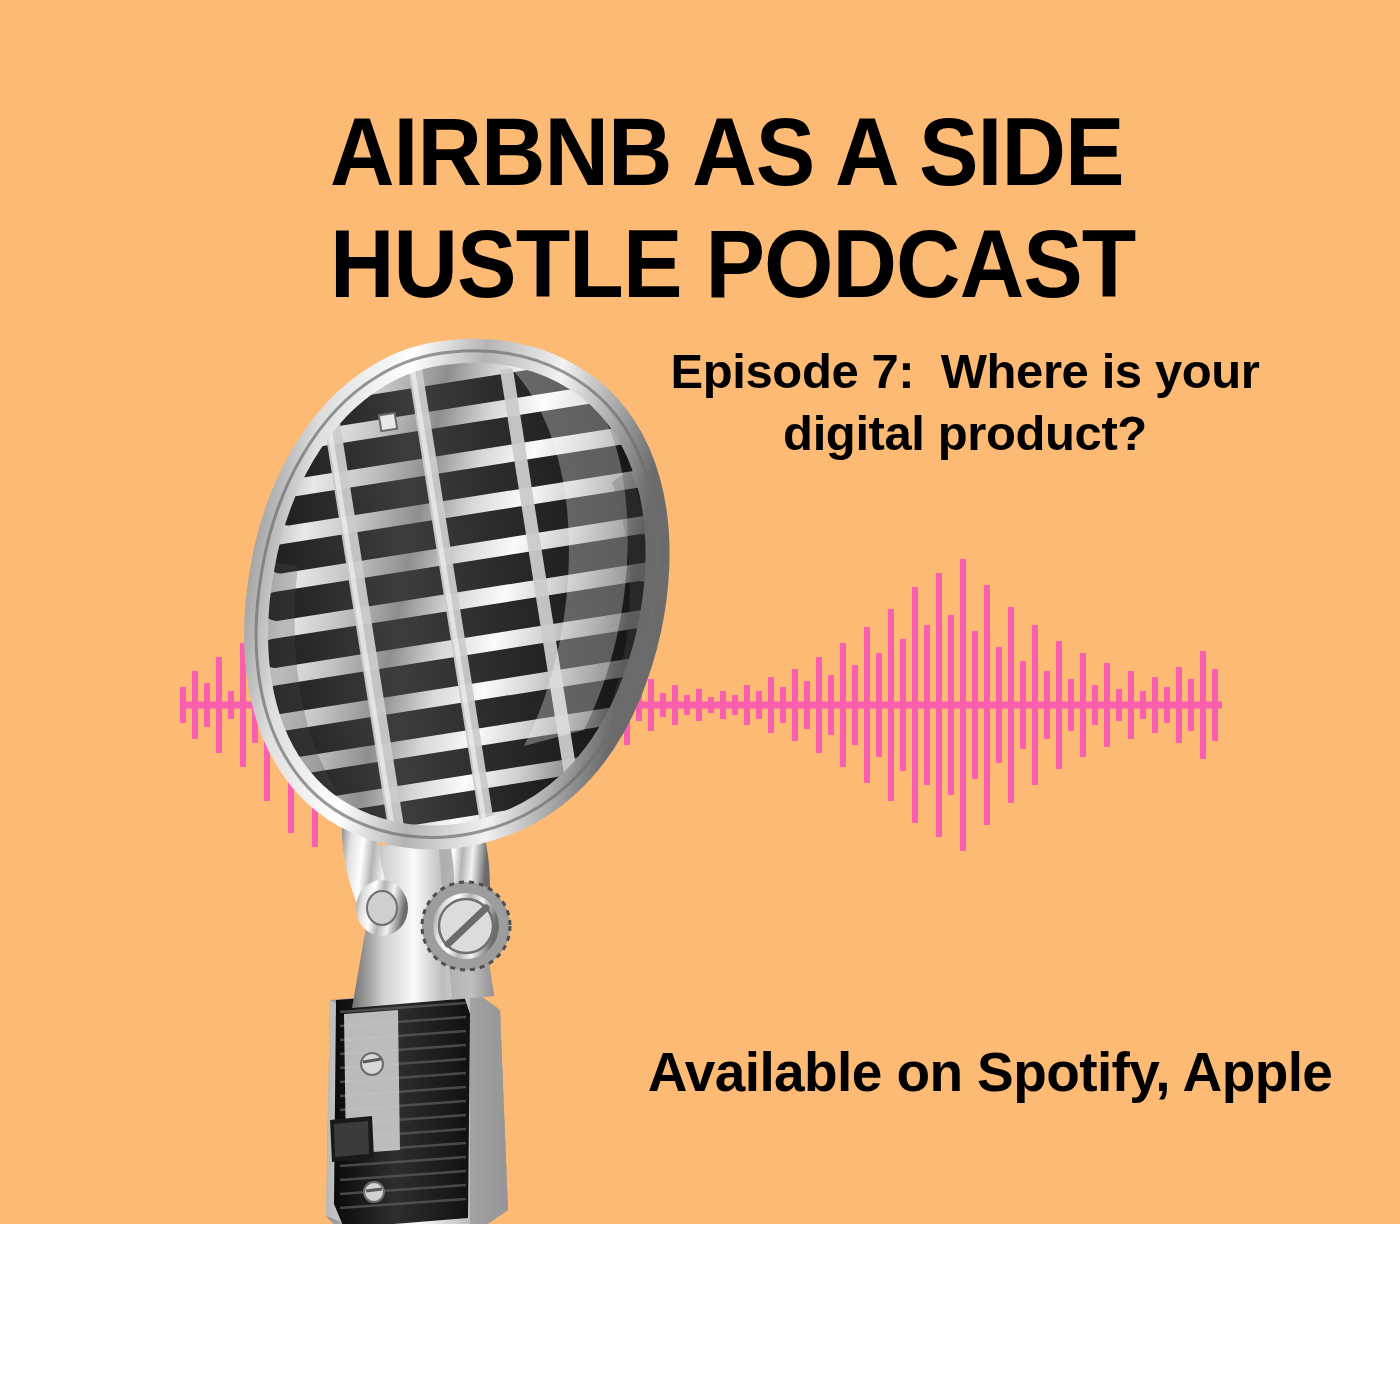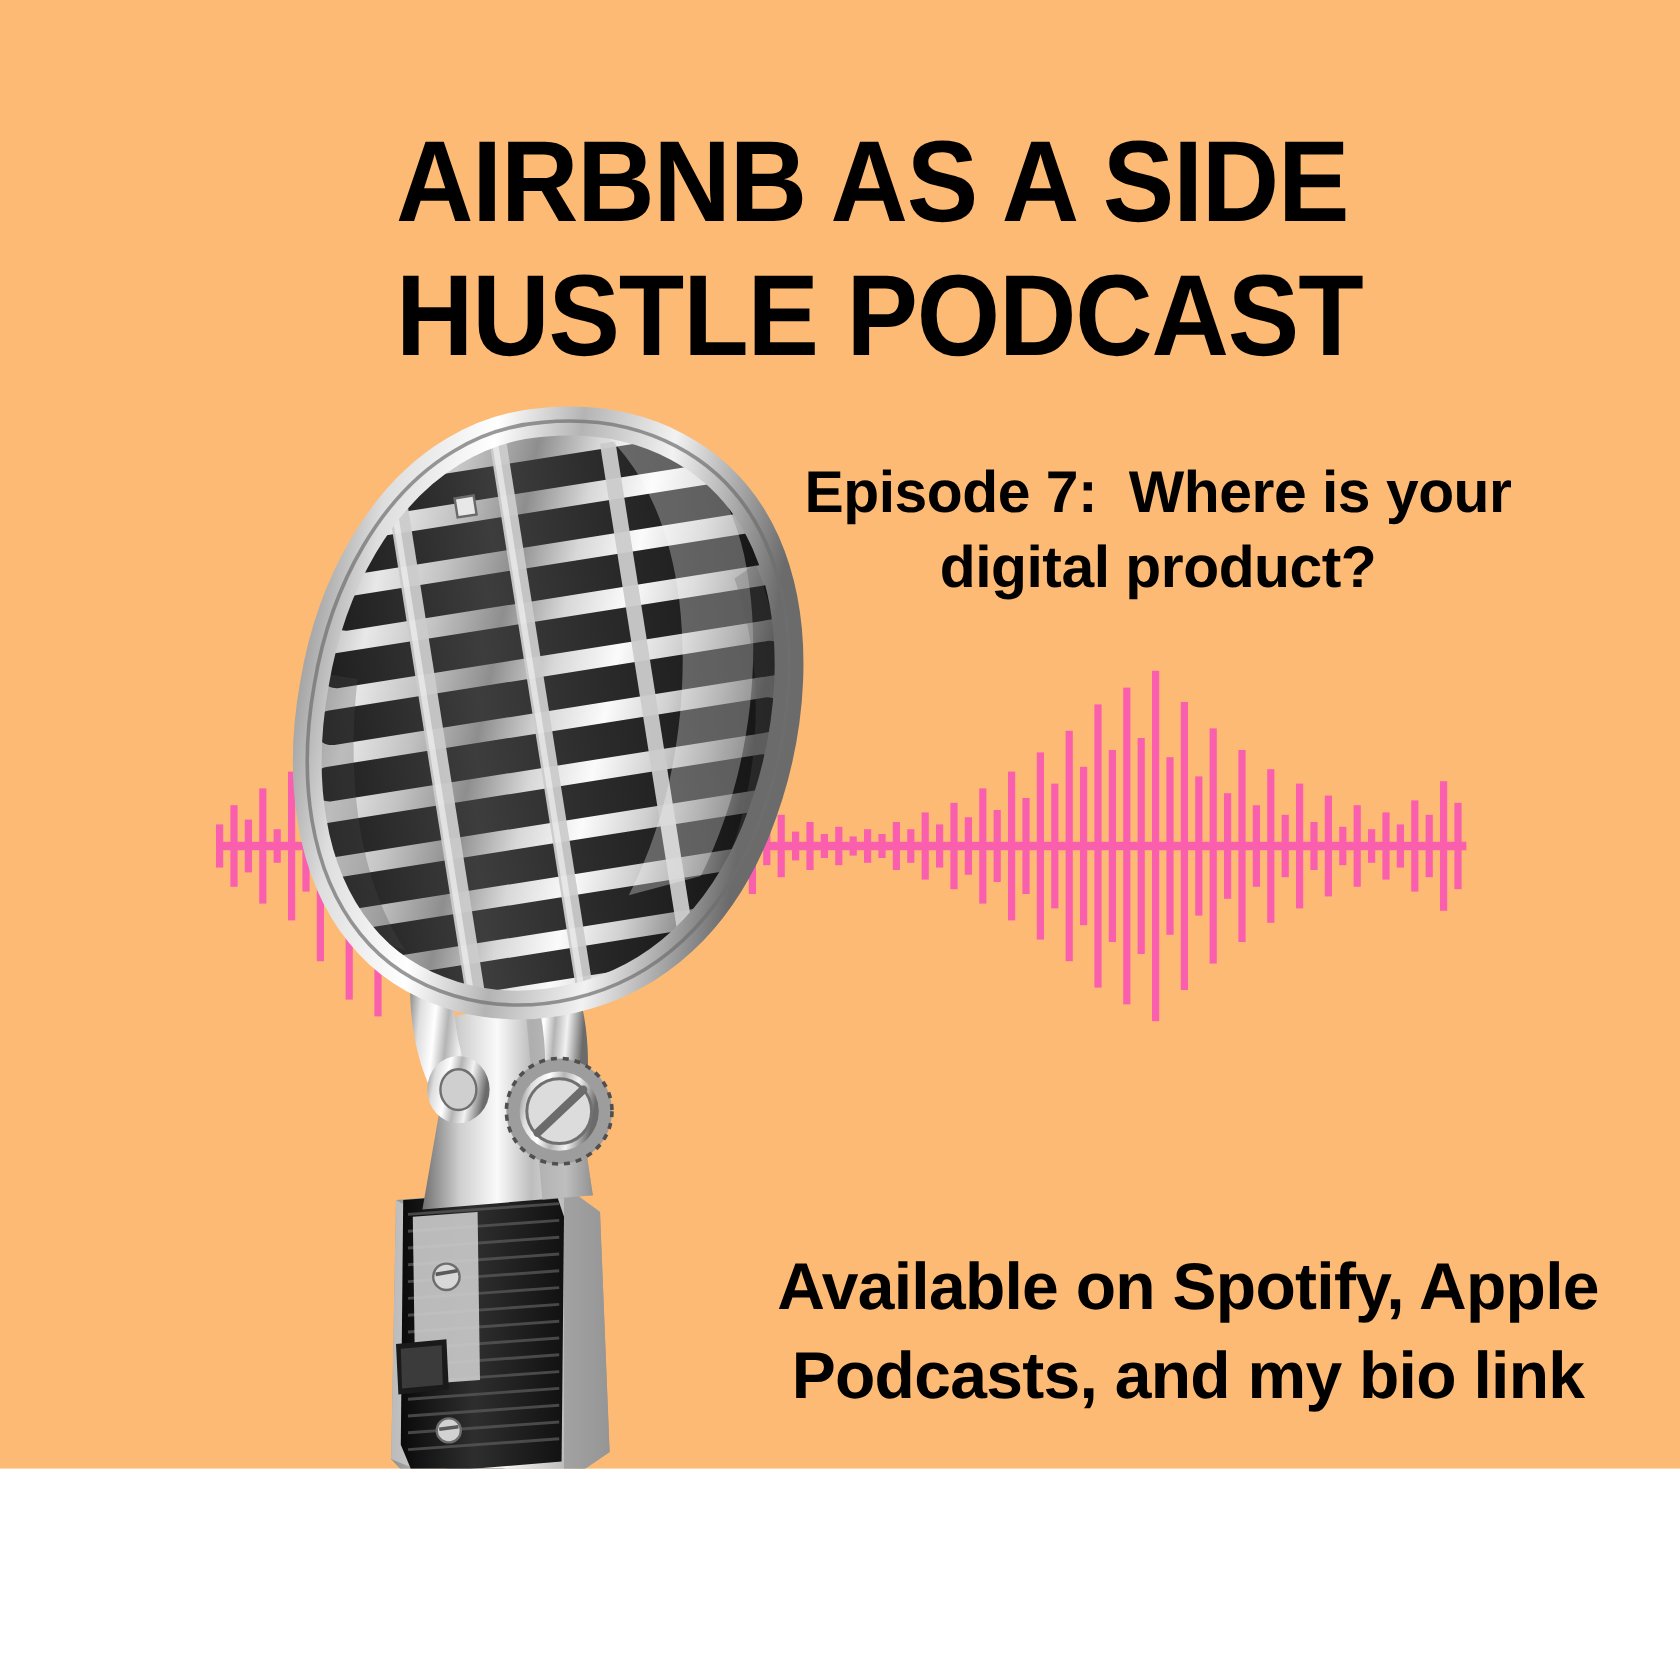--- a/index.html
+++ b/index.html
@@ -51,21 +51,20 @@
     color: #000000;
     letter-spacing: -0.3px;
   }
   .episode-line {
     font-weight: 700;
     font-size: 49px;
     line-height: 62px;
     color: #000000;
     letter-spacing: -0.4px;
     white-space: pre-wrap;
-    margin-top: 40px;
   }
 
   
   .available-block {
     position: absolute;
     left: 620px;
     top: 1035px;
     width: 740px;
     text-align: center;
   }
@@ -403,16 +402,15 @@
     <div class="title-line">AIRBNB AS A SIDE</div>
     <div class="title-line">HUSTLE PODCAST</div>
   </div>
 
   <div class="episode-block">
     <div class="episode-line">Episode 7:  Where is your digital product?</div>
   </div>
 
   <div class="available-block">
     <div class="available-line">Available on Spotify, Apple</div>
-    <div class="available-line">Podcasts, and my bio link</div>
   </div>
 
 </div>
 
 </body></html>

